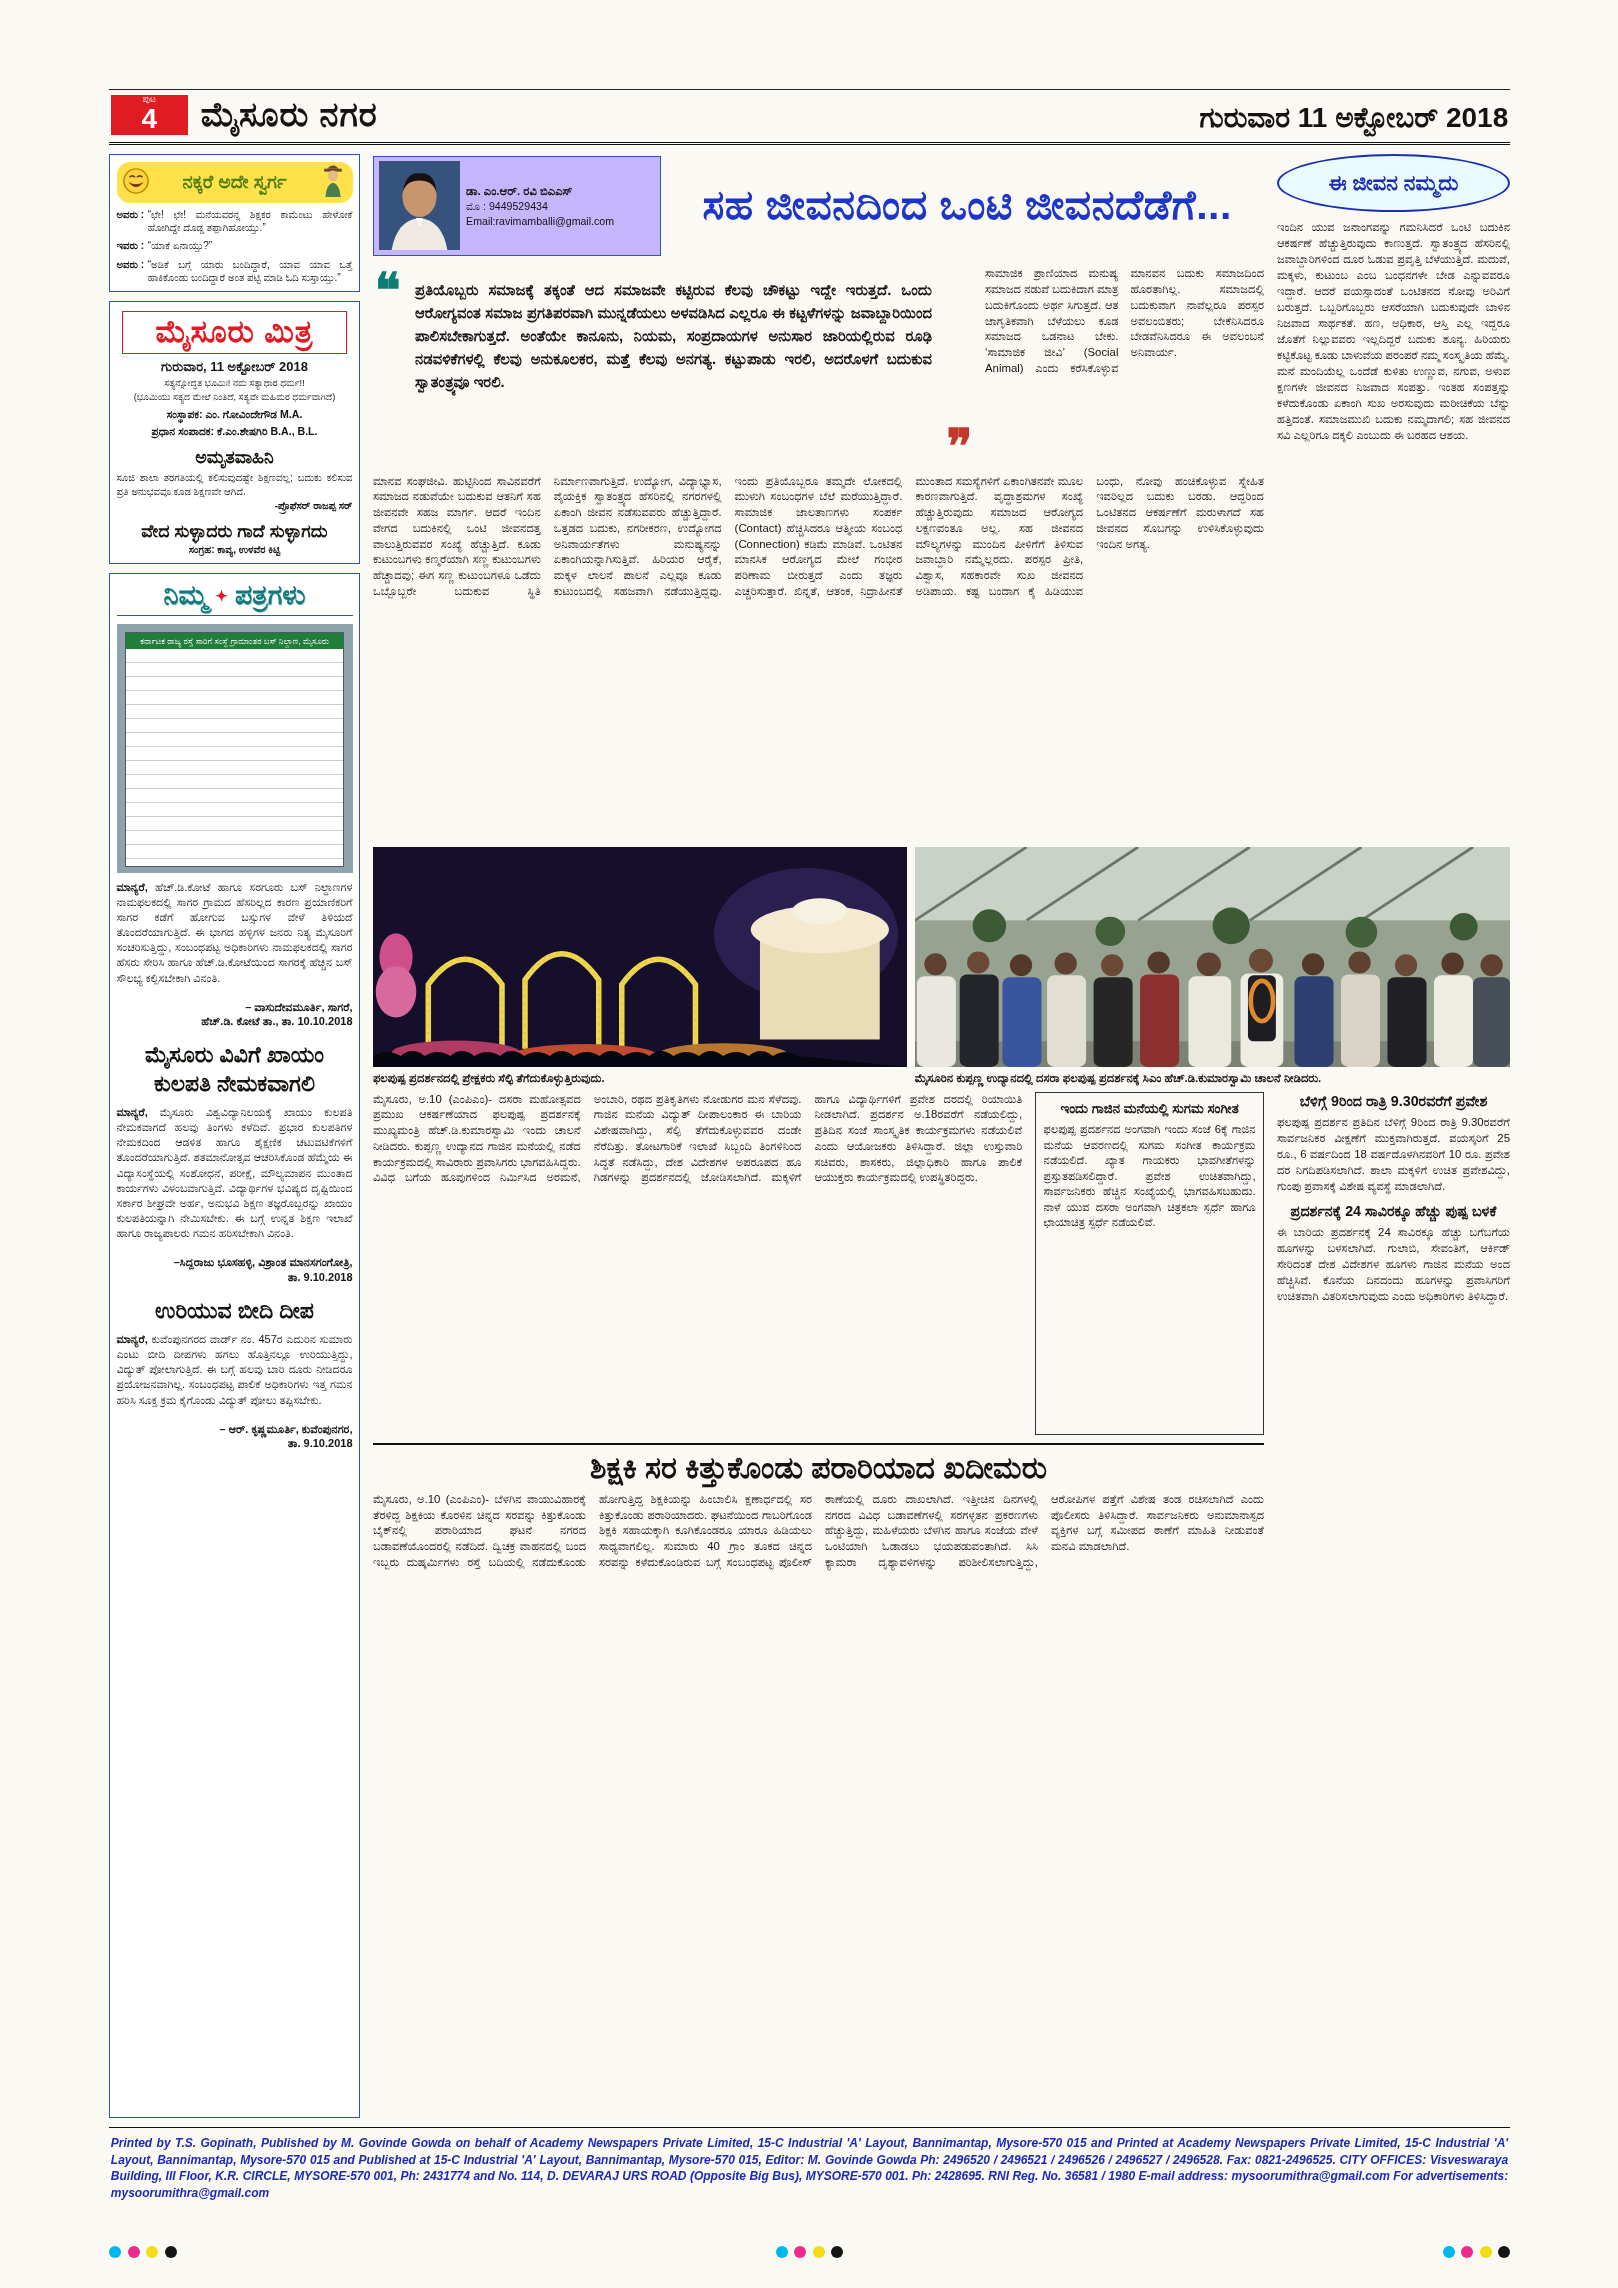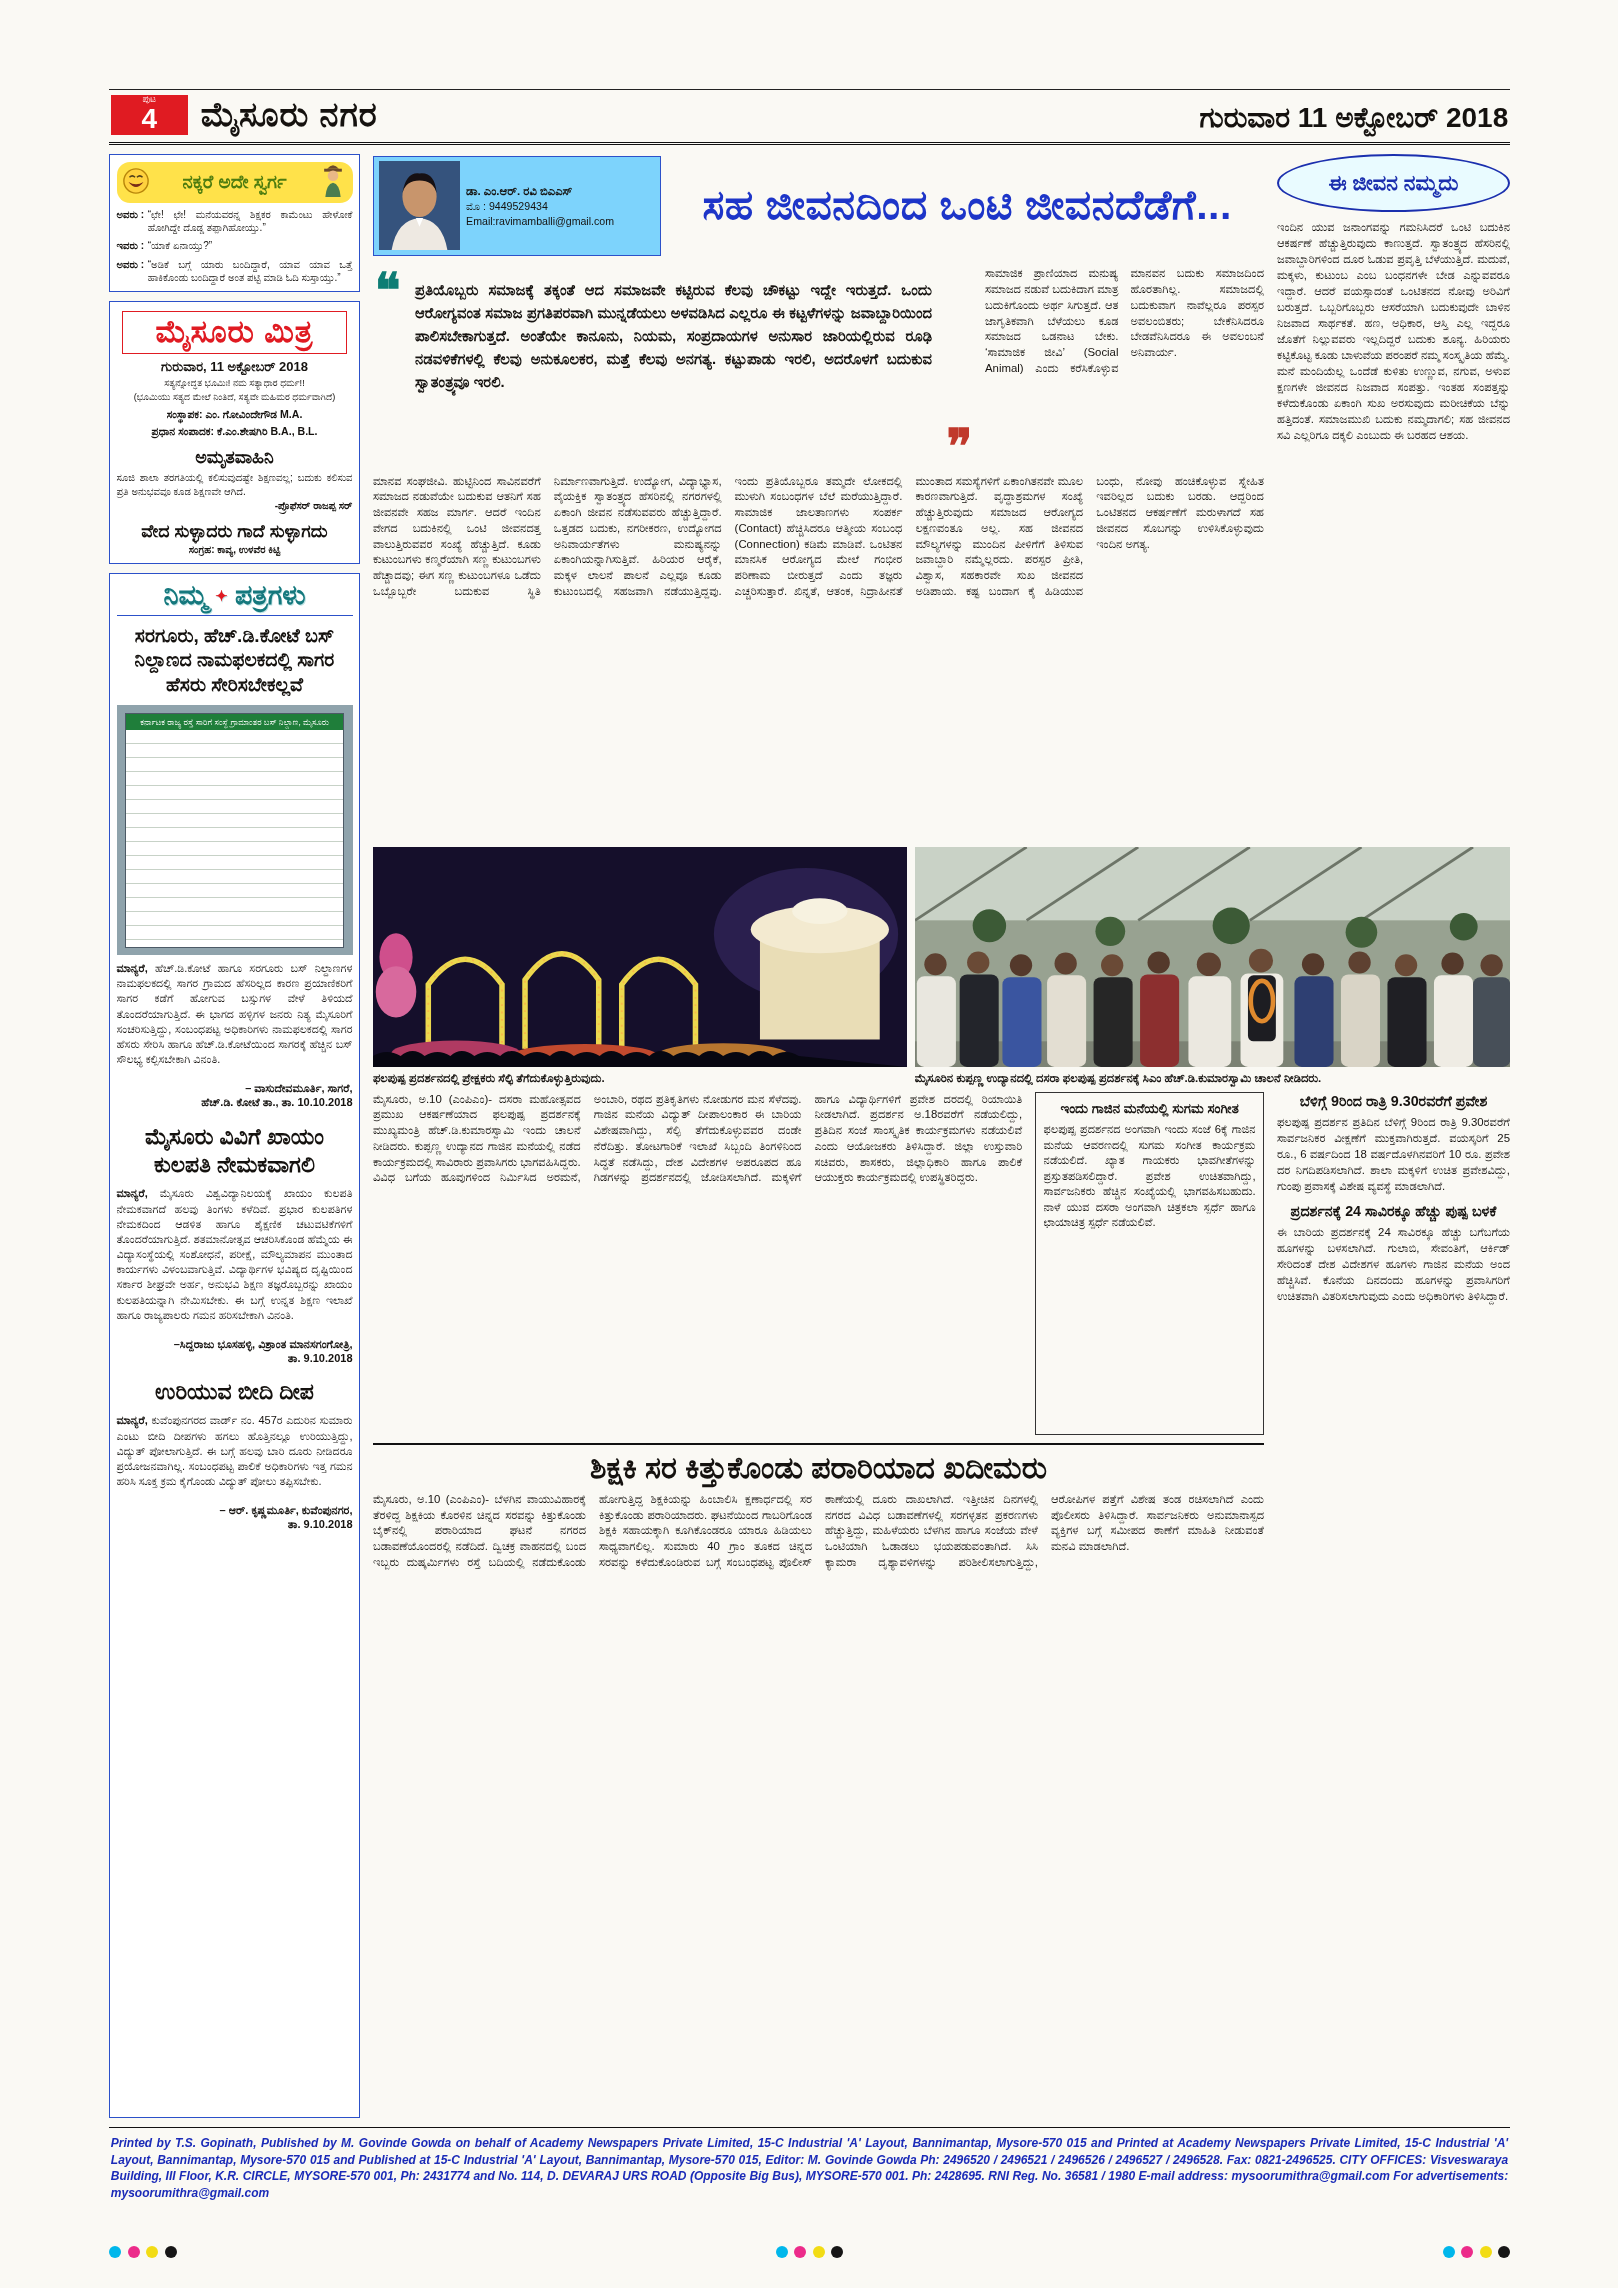--- a/index.html
+++ b/index.html
@@ -55,21 +55,21 @@
       repeating-linear-gradient(180deg,#ffffff 0 13px,#c7d2c7 13px 14px),
       repeating-linear-gradient(90deg,transparent 0 54px,#c7d2c7 54px 54px);}
   .let-body{font-size:11px;text-align:justify;line-height:1.38;margin-top:6.5px;}
   .let-sig{font-size:11px;font-weight:bold;text-align:right;margin-top:2.8px;line-height:1.3;}
   .let-head2{font-size:22px;font-weight:bold;text-align:center;line-height:1.3;margin-top:13px;}
 
   
   .bandA{display:flex;gap:13px;height:685px;}
   .bandA-left{flex:1;display:flex;flex-direction:column;overflow:hidden;}
   .railA{width:233px;flex:none;display:flex;flex-direction:column;overflow:hidden;}
-  .author-box{width:277px;flex:none;border:1.8px solid #2c51c9;padding:4.6px;display:flex;gap:6.5px;align-items:center;background:#7dd3fc;}
+  .author-box{width:277px;flex:none;border:1.8px solid #2c51c9;padding:4.6px;display:flex;gap:6.5px;align-items:center;background:#c4b5fd;}
   .author-photo{width:81px;height:89px;flex:none;}
   .author-meta{font-size:10.6px;line-height:1.4;}
   .author-meta .nm{font-weight:bold;font-size:11.5px;}
   .toprow{display:flex;gap:9.2px;align-items:center;height:103px;}
   .main-headline{flex:1;text-align:center;font-size:41px;font-weight:800;color:#1d35c8;
                  line-height:1.1;letter-spacing:0.5px;}
   .quote-row{display:flex;gap:11px;margin-top:9.2px;height:199px;overflow:hidden;}
   .quote-box{flex:0 0 517px;position:relative;padding:13px 42px 11px;font-size:14.8px;font-weight:bold;
              line-height:1.55;text-align:justify;}
   .qmark{position:absolute;font-size:48px;line-height:37px;font-weight:bold;}
@@ -191,21 +191,20 @@
           <div class="sec-credit" style="text-align:center;">ಸಂಗ್ರಹ: ಕಾವ್ಯ, ಉಳವೆರ ಕಿಟ್ಟಿ</div>
         </div>
 
         <div class="bluebox letters">
           <div class="letters-head">
             <span>ನಿಮ್ಮ</span>
             <span class="diamond">✦</span>
             <span>ಪತ್ರಗಳು</span>
           </div>
 
-          <div class="let-head1">ಸರಗೂರು, ಹೆಚ್.ಡಿ.ಕೋಟೆ ಬಸ್ ನಿಲ್ದಾಣದ ನಾಮಫಲಕದಲ್ಲಿ ಸಾಗರ ಹೆಸರು ಸೇರಿಸಬೇಕಲ್ಲವೆ</div>
           <div class="bus-photo">
             <div class="bus-frame">
               <div class="bus-header">ಕರ್ನಾಟಕ ರಾಜ್ಯ ರಸ್ತೆ ಸಾರಿಗೆ ಸಂಸ್ಥೆ ಗ್ರಾಮಾಂತರ ಬಸ್ ನಿಲ್ದಾಣ, ಮೈಸೂರು</div>
               <div class="bus-rows"></div>
             </div>
           </div>
           <p class="let-body"><b>ಮಾನ್ಯರೆ,</b> <span>ಹೆಚ್.ಡಿ.ಕೋಟೆ ಹಾಗೂ ಸರಗೂರು ಬಸ್ ನಿಲ್ದಾಣಗಳ ನಾಮಫಲಕದಲ್ಲಿ ಸಾಗರ ಗ್ರಾಮದ ಹೆಸರಿಲ್ಲದ ಕಾರಣ ಪ್ರಯಾಣಿಕರಿಗೆ ಸಾಗರ ಕಡೆಗೆ ಹೋಗುವ ಬಸ್ಸುಗಳ ವೇಳೆ ತಿಳಿಯದೆ ತೊಂದರೆಯಾಗುತ್ತಿದೆ. ಈ ಭಾಗದ ಹಳ್ಳಿಗಳ ಜನರು ನಿತ್ಯ ಮೈಸೂರಿಗೆ ಸಂಚರಿಸುತ್ತಿದ್ದು, ಸಂಬಂಧಪಟ್ಟ ಅಧಿಕಾರಿಗಳು ನಾಮಫಲಕದಲ್ಲಿ ಸಾಗರ ಹೆಸರು ಸೇರಿಸಿ ಹಾಗೂ ಹೆಚ್.ಡಿ.ಕೋಟೆಯಿಂದ ಸಾಗರಕ್ಕೆ ಹೆಚ್ಚಿನ ಬಸ್ ಸೌಲಭ್ಯ ಕಲ್ಪಿಸಬೇಕಾಗಿ ವಿನಂತಿ.</span></p>
           <div class="let-sig">
             <div>– ವಾಸುದೇವಮೂರ್ತಿ, ಸಾಗರೆ,</div>
             <div>ಹೆಚ್.ಡಿ. ಕೋಟೆ ತಾ., ತಾ. 10.10.2018</div>

